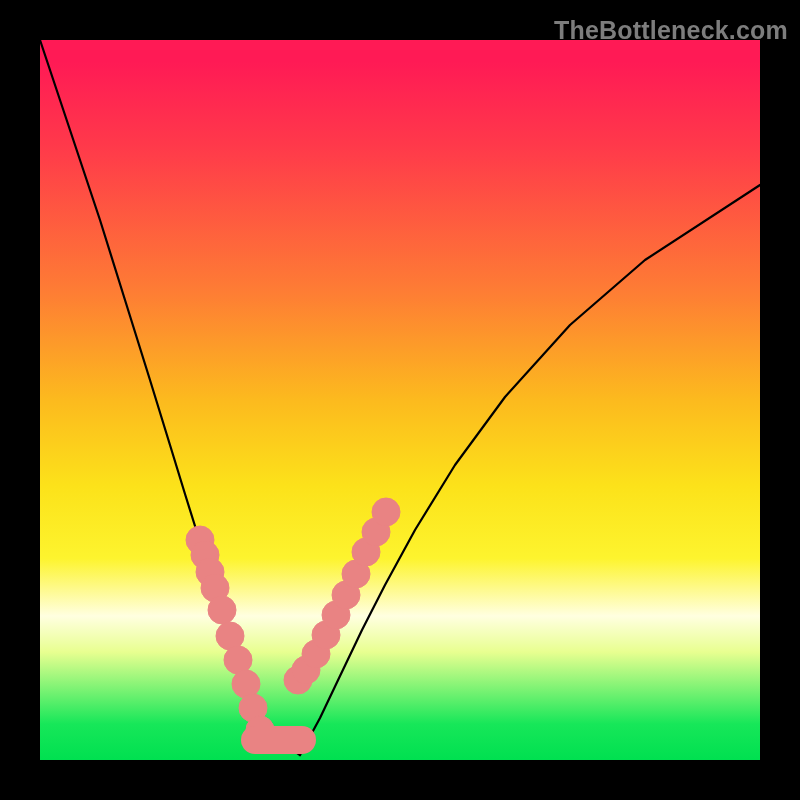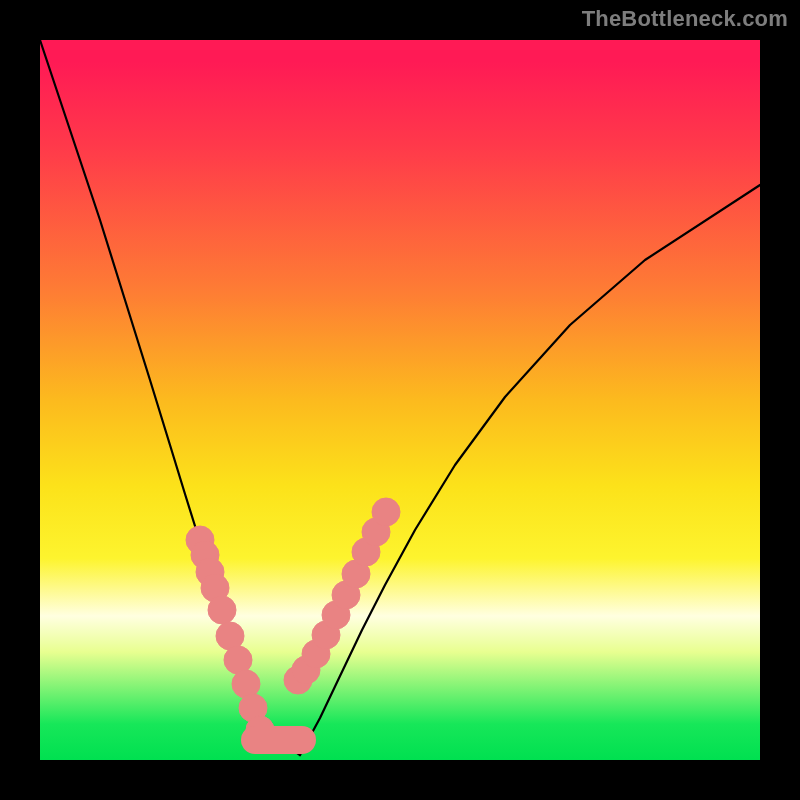--- a/index.html
+++ b/index.html
@@ -34,24 +34,24 @@
       #fce21a 62%,
       #fdf42e 72%,
       #ffffe0 80%,
       #e8ff90 85%,
       #17e759 95%,
       #00e050 100%
     );
   }
   .watermark {
     position: absolute;
-    top: 6px;
+    top: 16px;
     right: 12px;
     color: #7d7d7d;
-    font-size: 22px;
+    font-size: 25px;
     font-weight: 600;
     letter-spacing: 0.2px;
     user-select: none;
     pointer-events: none;
   }
   svg.curves {
     position: absolute;
     left: 0;
     top: 0;
     width: 720px;

